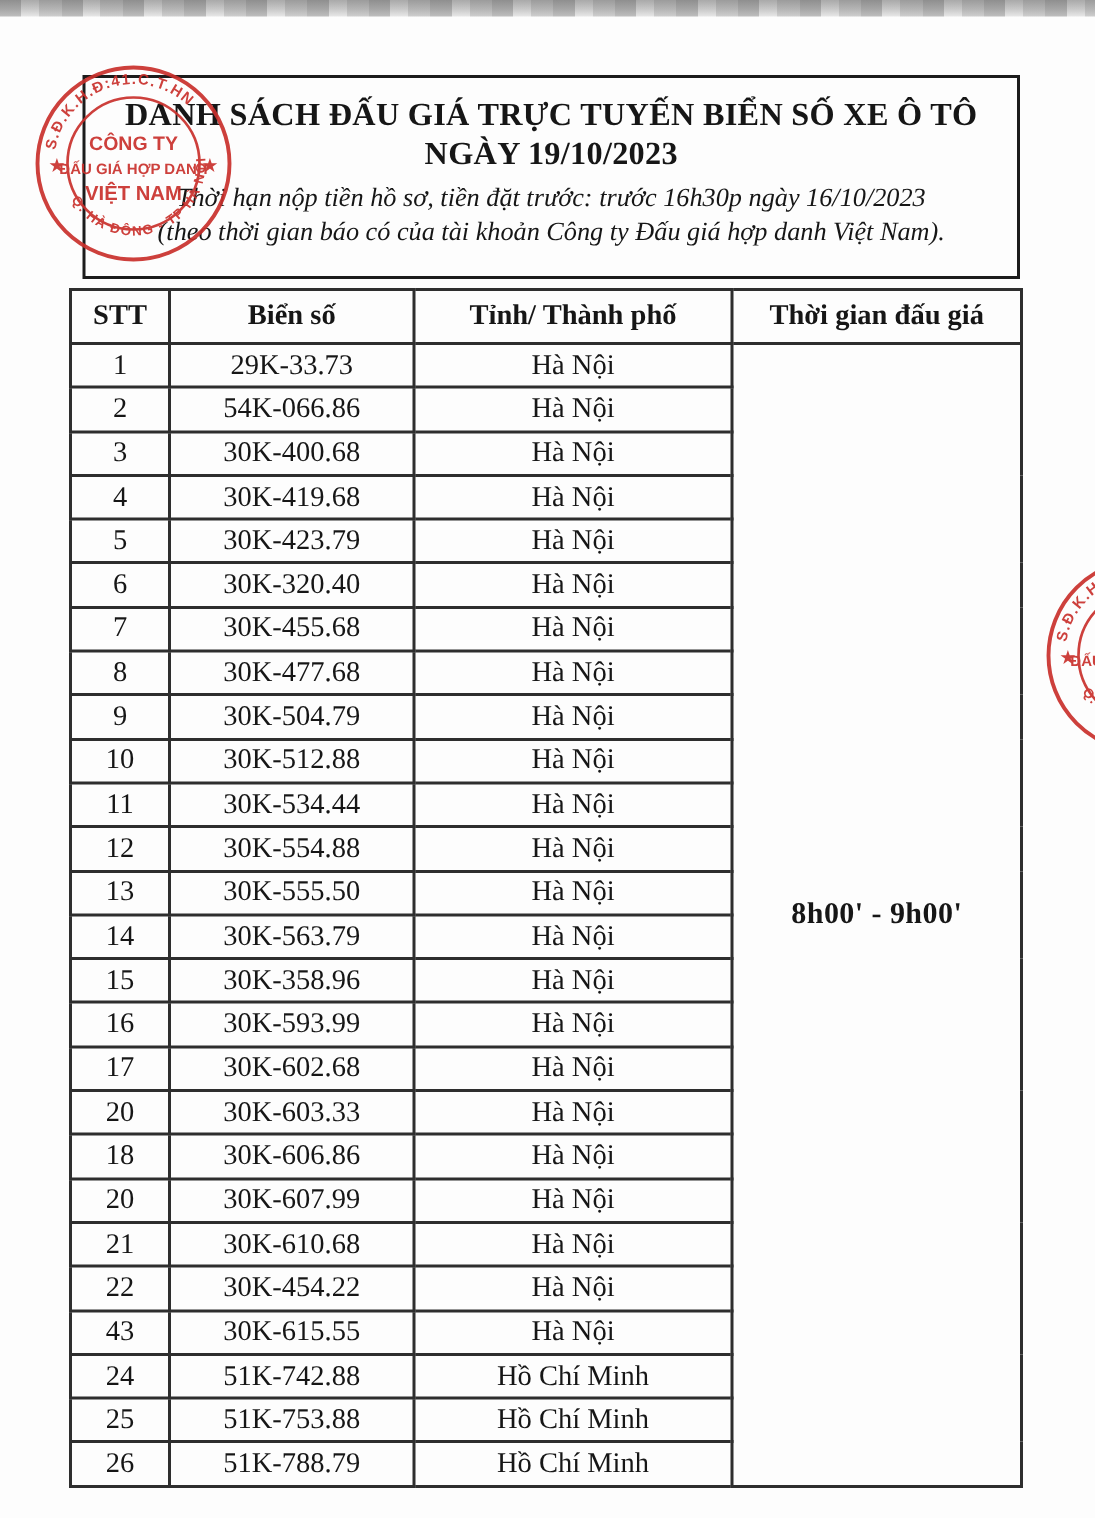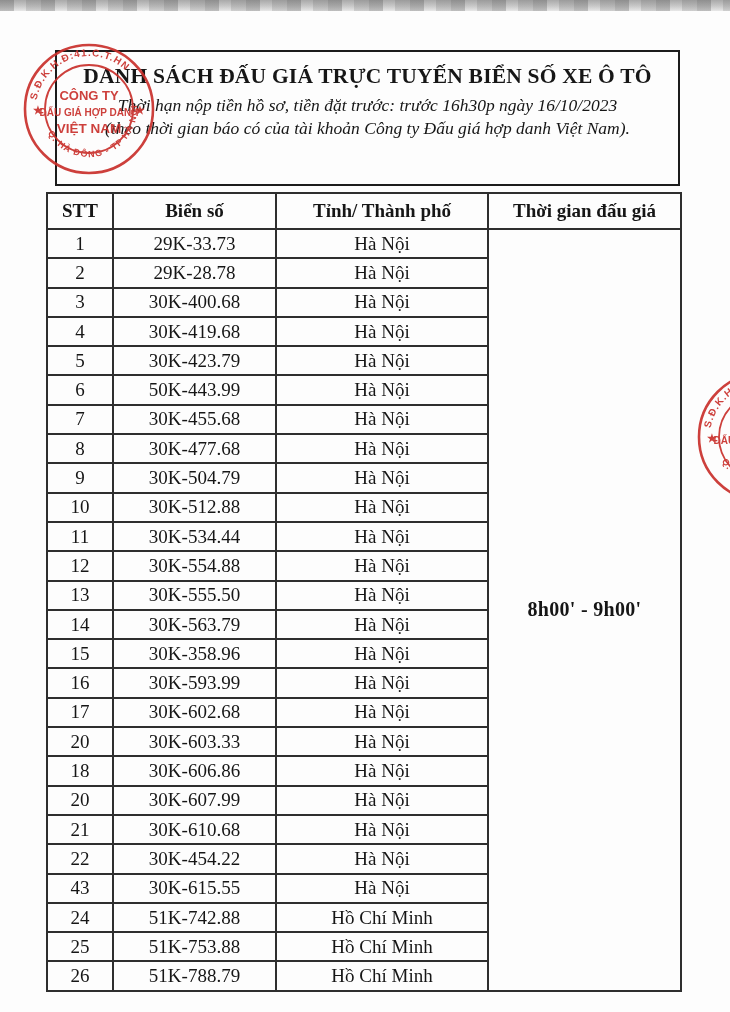--- a/index.html
+++ b/index.html
@@ -49,20 +49,21 @@
   .stamp.right{left:688px;top:362px;}
   .stamp text{fill:currentColor;}
 </style>
 </head>
 <body>
 
 <div class="scan-edge"></div>
 
 <div class="title-box">
   <div class="title-line first">DANH SÁCH ĐẤU GIÁ TRỰC TUYẾN BIỂN SỐ XE Ô TÔ</div>
+  <div class="title-line">NGÀY 19/10/2023</div>
   <div class="subtitle-line first">Thời hạn nộp tiền hồ sơ, tiền đặt trước: trước 16h30p ngày 16/10/2023</div>
   <div class="subtitle-line">(theo thời gian báo có của tài khoản Công ty Đấu giá hợp danh Việt Nam).</div>
 </div>
 
 <table class="auction">
   <colgroup>
     <col style="width:66px">
       <col style="width:163px">
       <col style="width:212px">
       <col style="width:193px">
@@ -77,41 +78,41 @@
   </thead>
   <tbody>
       <tr>
     <td>1</td>
     <td>29K-33.73</td>
     <td>Hà Nội</td>
   <td rowspan="26" class="time-cell">8h00' - 9h00'</td>
       </tr>
       <tr>
     <td>2</td>
-    <td>29K-28.78</td>
+    <td>54K-066.86</td>
     <td>Hà Nội</td>
   </tr>
       <tr>
     <td>3</td>
     <td>30K-400.68</td>
     <td>Hà Nội</td>
   </tr>
       <tr>
     <td>4</td>
     <td>30K-419.68</td>
     <td>Hà Nội</td>
   </tr>
       <tr>
     <td>5</td>
     <td>30K-423.79</td>
     <td>Hà Nội</td>
   </tr>
       <tr>
     <td>6</td>
-    <td>50K-443.99</td>
+    <td>30K-320.40</td>
     <td>Hà Nội</td>
   </tr>
       <tr>
     <td>7</td>
     <td>30K-455.68</td>
     <td>Hà Nội</td>
   </tr>
       <tr>
     <td>8</td>
     <td>30K-477.68</td>

